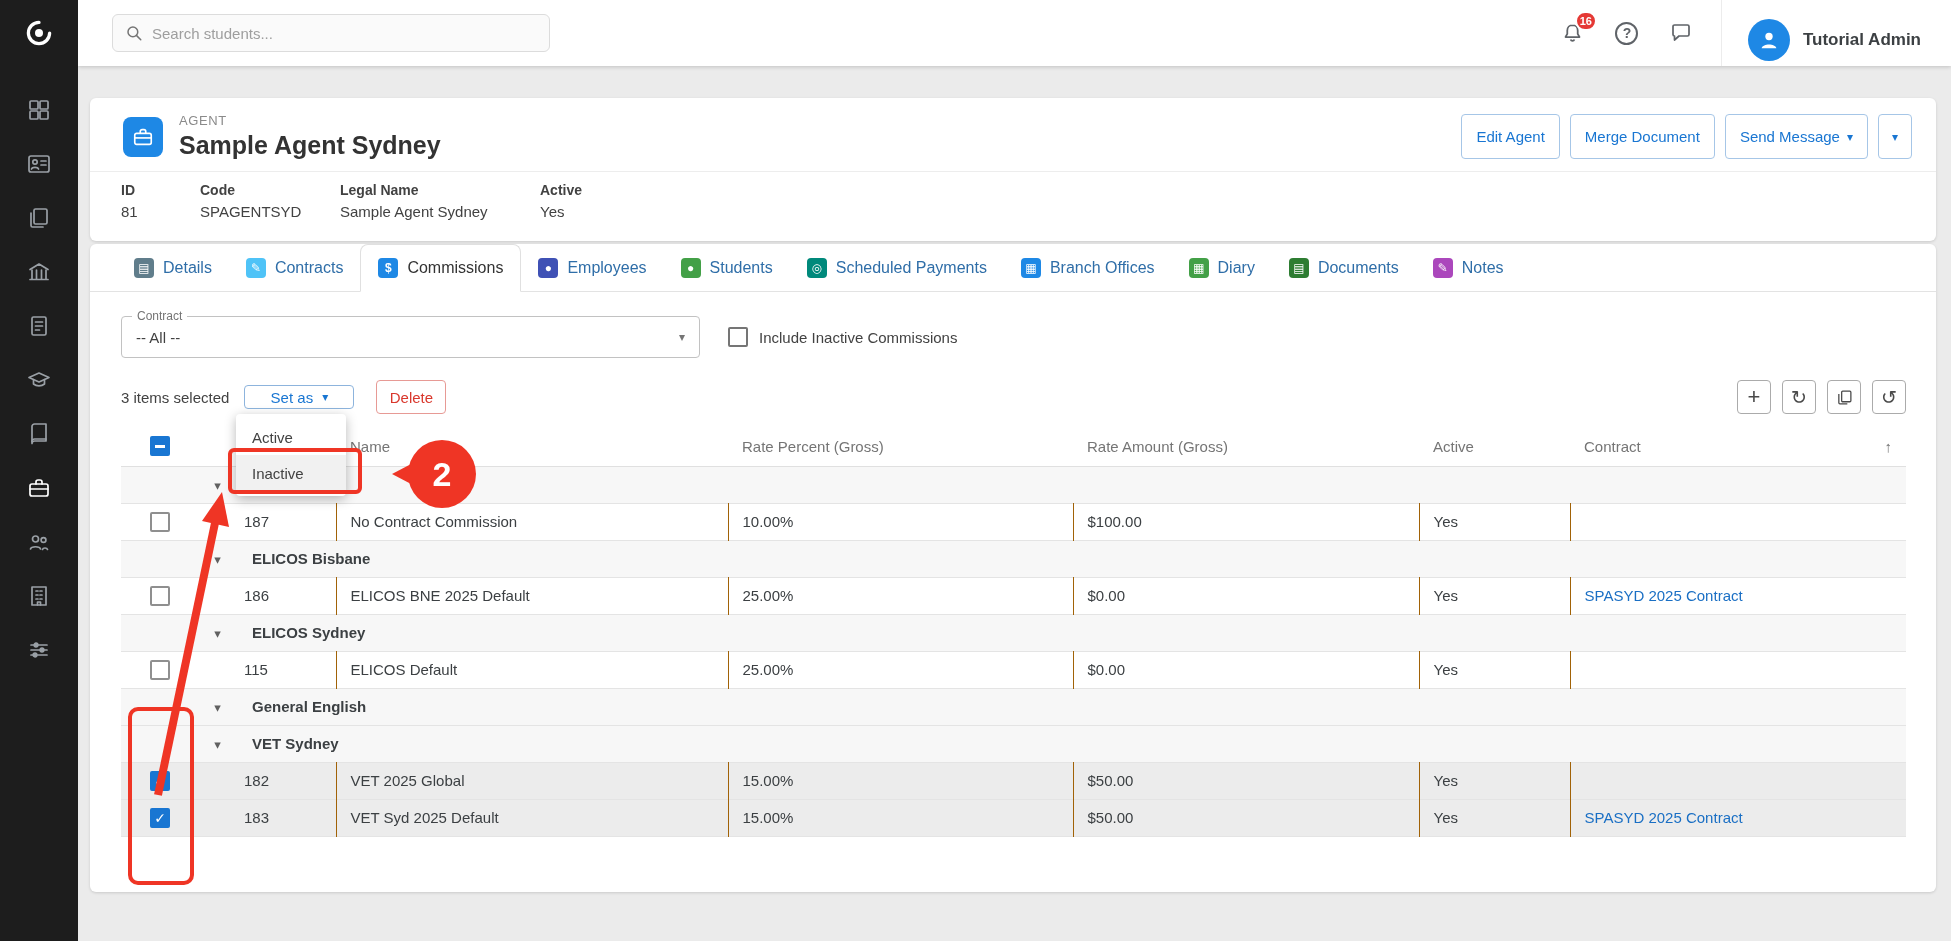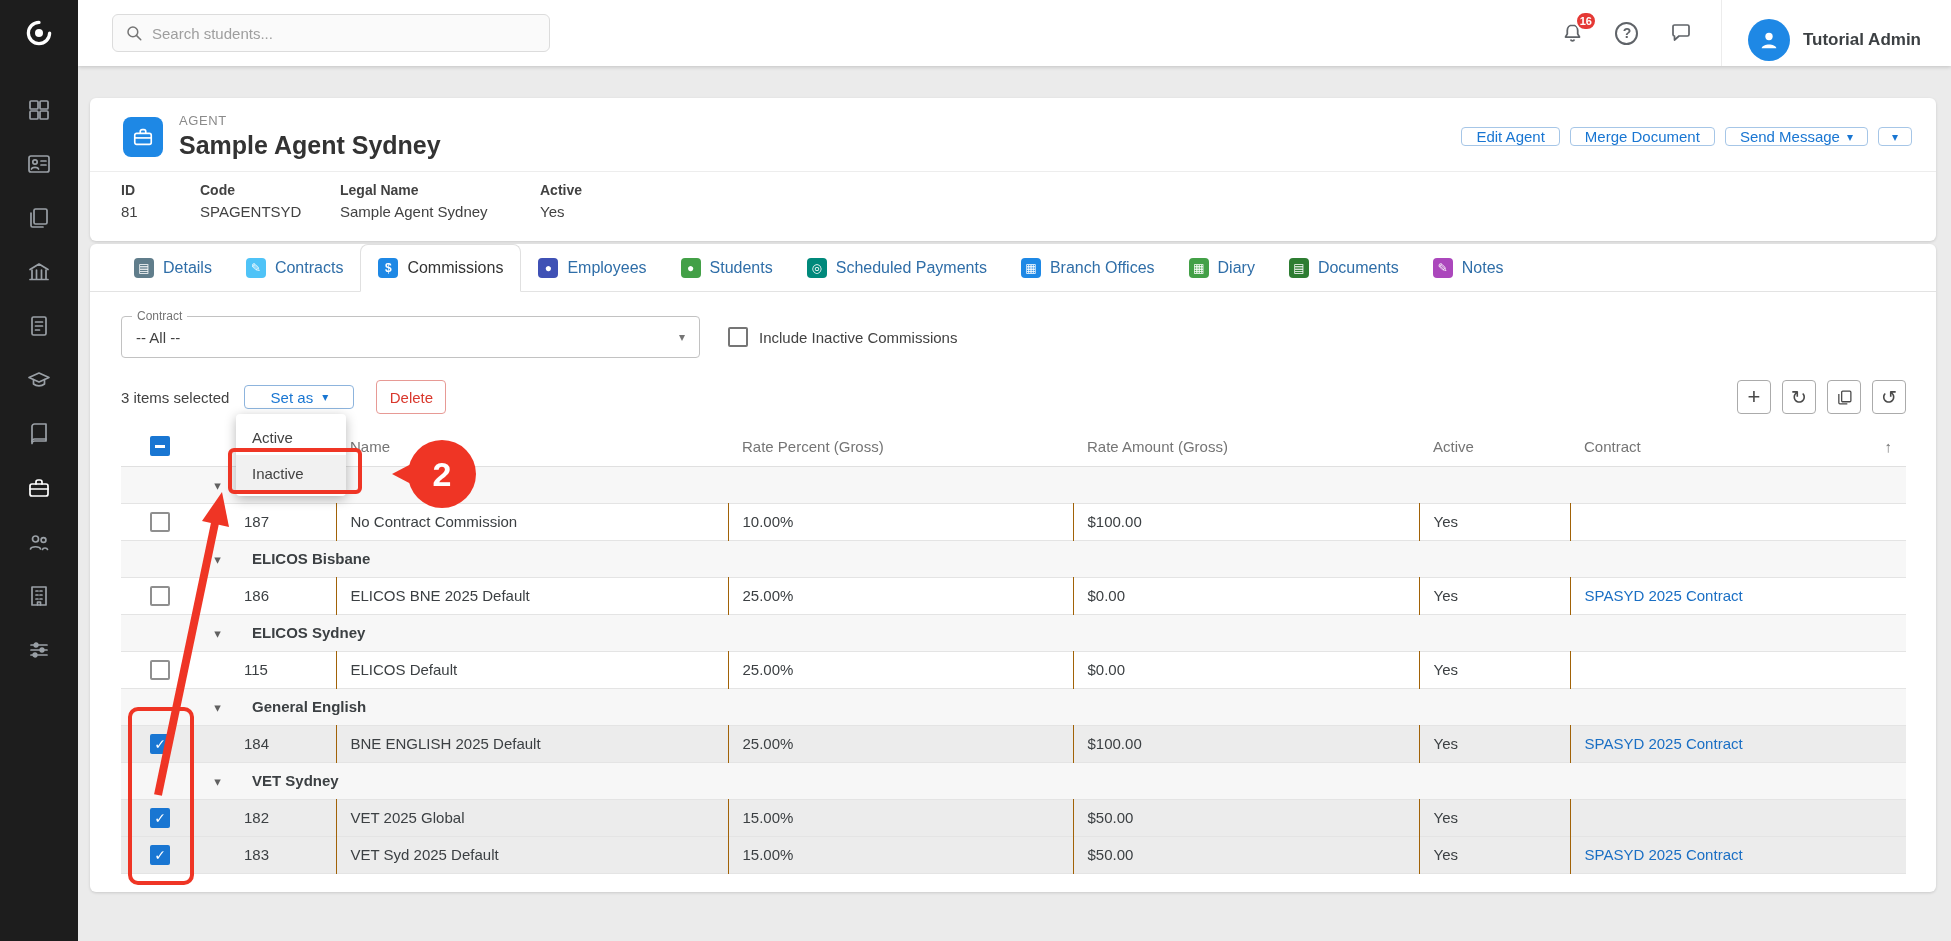--- a/index.html
+++ b/index.html
@@ -36,21 +36,21 @@
   
   .main { position:absolute; left:78px; top:66px; width:1873px; height:875px; }
   .card { position:absolute; left:12px; width:1846px; background:#fff; border-radius:6px; box-shadow:0 1px 3px rgba(0,0,0,.14); }
   .card1 { top:32px; height:143px; }
   .card2 { top:178px; height:648px; }
   .c1-top { display:flex; align-items:center; padding:15px 24px 11px 33px; gap:16px; }
   .agent-icon { width:40px; height:40px; border-radius:8px; background:#1e88e5; display:flex; align-items:center; justify-content:center; flex:none; }
   .entity-label { font-size:13px; color:#8a8a8a; letter-spacing:.6px; margin-bottom:3px; }
   .page-title { font-size:25px; font-weight:bold; color:#333; }
   .c1-actions { margin-left:auto; display:flex; gap:10px; align-items:center; }
-  .btn-blue { height:19px; border:1px solid #a6c6e7; color:var(--accent); background:#fff; border-radius:4px; font-size:15px; padding:0 14px; display:flex; align-items:center; gap:7px; cursor:pointer; font-family:inherit; }
+  .btn-blue { height:45px; border:1px solid #a6c6e7; color:var(--accent); background:#fff; border-radius:4px; font-size:15px; padding:0 14px; display:flex; align-items:center; gap:7px; cursor:pointer; font-family:inherit; }
   .btn-caret-only { width:34px; padding:0; justify-content:center; }
   .caret { font-size:12px; }
   .c1-info { border-top:1px solid #ededed; display:flex; padding:10px 24px 0 31px; }
   .field { flex:none; }
   .f0 { width:79px; } .f1 { width:140px; } .f2 { width:200px; }
   .f-label { font-size:14px; font-weight:bold; color:#424242; margin-bottom:5px; }
   .f-value { font-size:15px; color:#424242; }
   
   .tabs { display:flex; align-items:stretch; height:48px; border-bottom:1px solid #e3e3e3; padding-left:27px; }
   .tab { display:flex; align-items:center; gap:9px; padding:0 17px; font-size:16px; cursor:pointer; }
@@ -425,32 +425,20 @@
               <td class="bl">25.00%</td>
               <td class="bl">$0.00</td>
               <td class="bl">Yes</td>
               <td class="bl"></td>
             </tr>
             <tr class="group-row">
               <td class="cb-cell"></td>
               <td class="exp-cell"><span class="exp">▾</span></td>
               <td class="group-label" colspan="6">General English</td>
             </tr>
-            <tr class="data-row selected">
-              <td class="cb-cell">
-                <div class="cb checked"></div>
-              </td>
-              <td class="exp-cell"></td>
-              <td class="c-id">184</td>
-              <td class="bl">BNE ENGLISH 2025 Default</td>
-              <td class="bl">25.00%</td>
-              <td class="bl">$100.00</td>
-              <td class="bl">Yes</td>
-              <td class="bl"><span class="link">SPASYD 2025 Contract</span></td>
-            </tr>
             <tr class="group-row">
               <td class="cb-cell"></td>
               <td class="exp-cell"><span class="exp">▾</span></td>
               <td class="group-label" colspan="6">VET Sydney</td>
             </tr>
             <tr class="data-row selected">
               <td class="cb-cell">
                 <div class="cb checked"></div>
               </td>
               <td class="exp-cell"></td>

